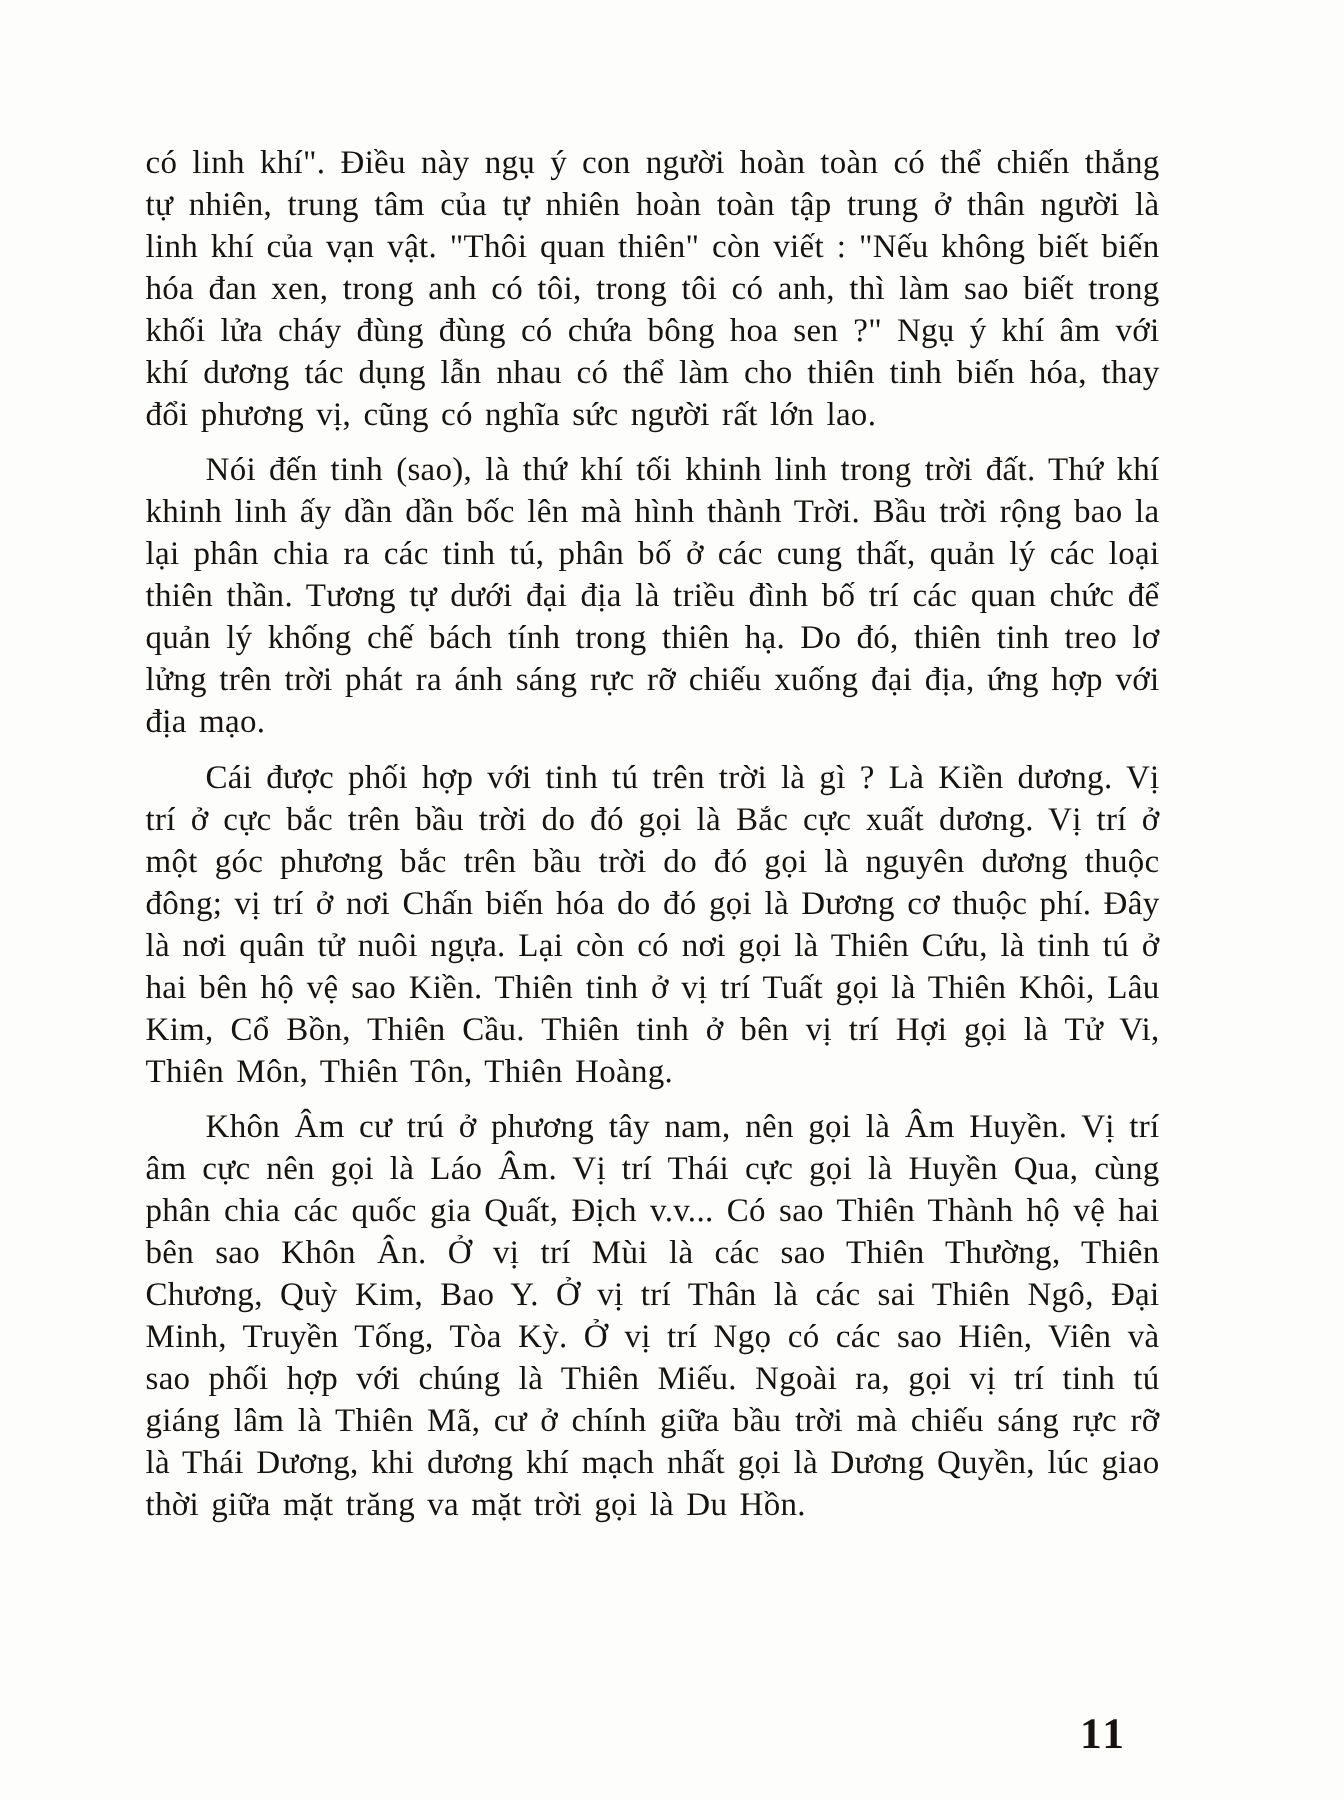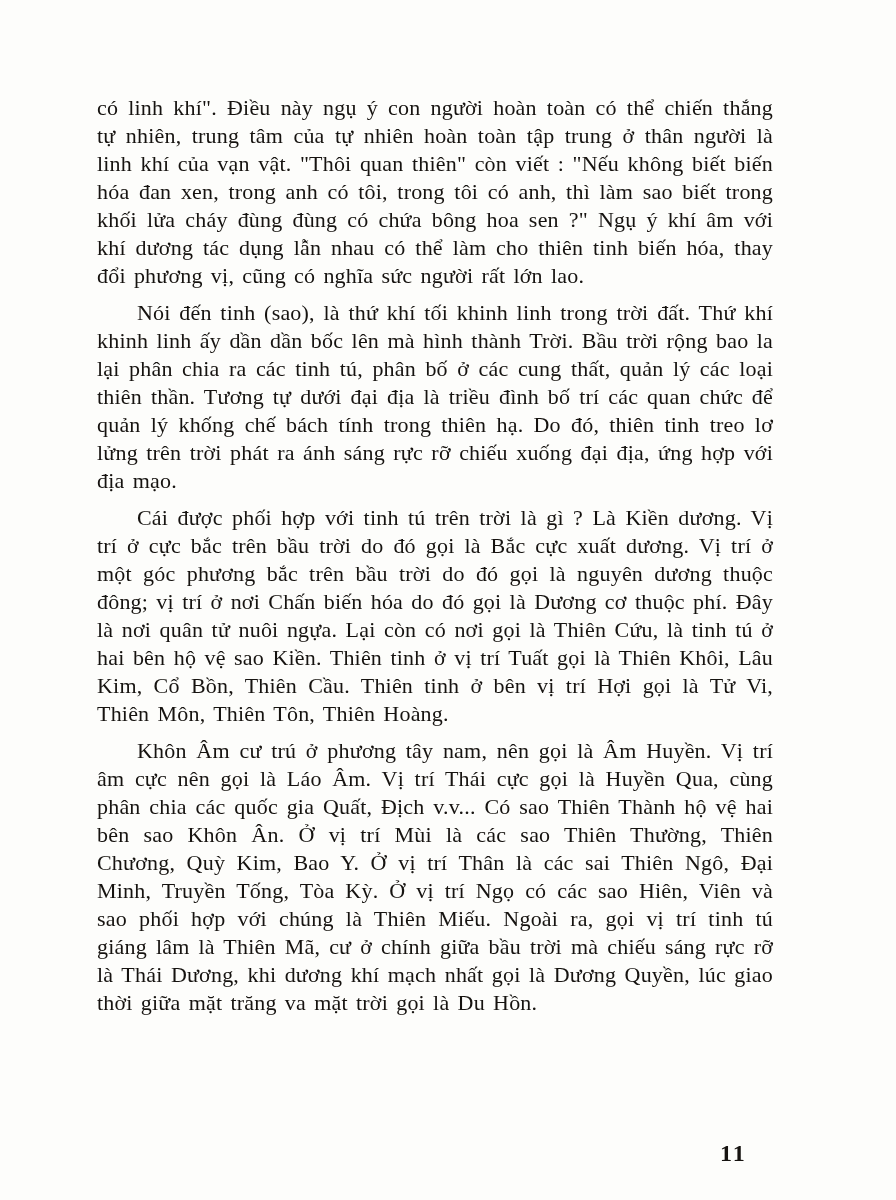--- a/index.html
+++ b/index.html
@@ -31,21 +31,21 @@
     letter-spacing: 0.2px;
   }
   .para.indent {
     text-indent: 40px;
     font-family: Liberation Serif, serif;
   }
   .page-number {
     position: absolute;
     left: 720px;
     top: 1140px;
-    font-size: 24px;
+    font-size: 29px;
     font-weight: bold;
     letter-spacing: 2px;
     color: #161310;
   }
 </style>
 </head>
 <body>
 
 <div class="page">
   <div class="text-block">

